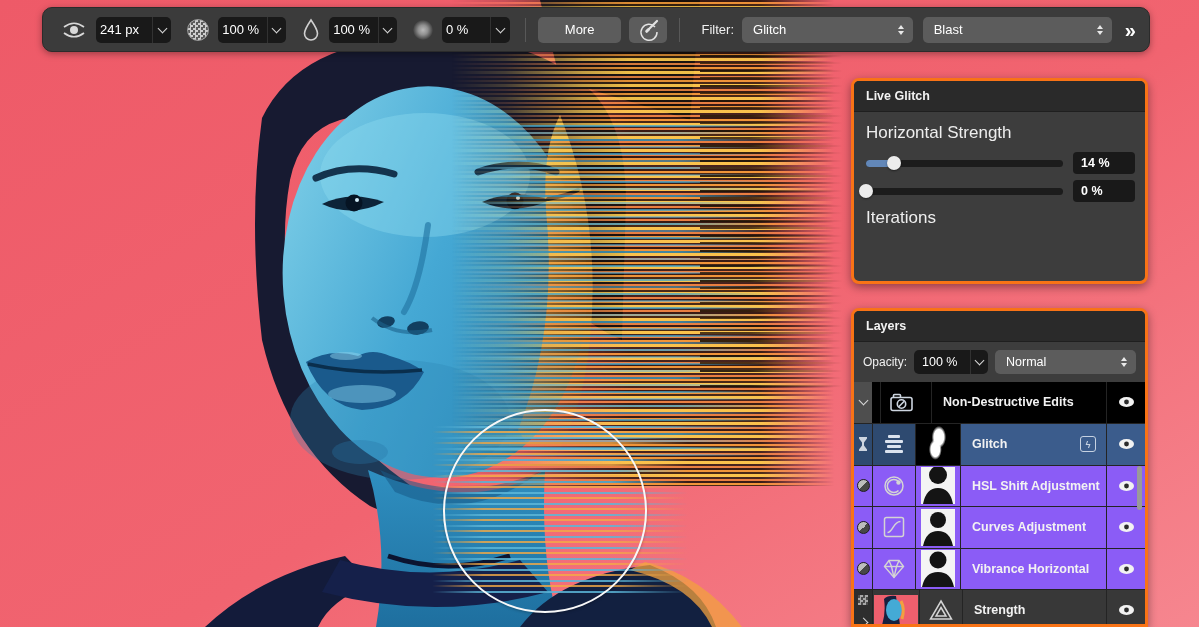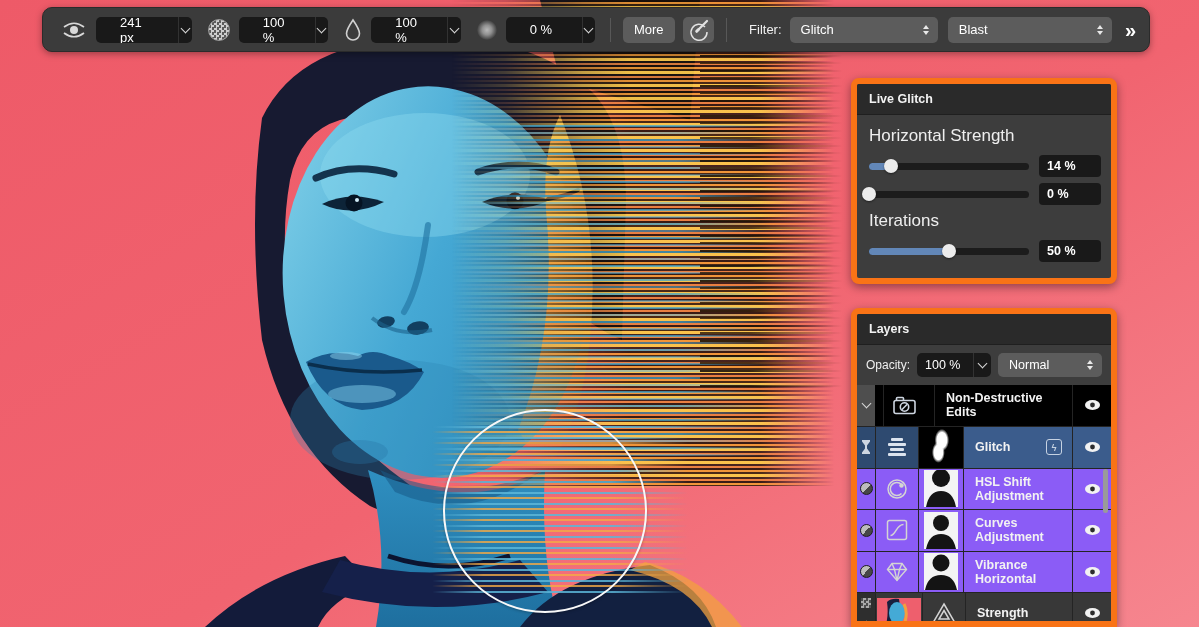--- a/index.html
+++ b/index.html
@@ -52,42 +52,42 @@
   }
   
   .toolbar{
     position:absolute;left:42px;top:7px;width:1108px;height:45px;box-sizing:border-box;
     background:#3b3b3b;border:1px solid #2b2b2b;border-radius:10px;
     box-shadow:0 2px 7px rgba(0,0,0,.35);
     display:flex;align-items:center;padding:0 15px;color:#ececec;font-size:13px;
   }
   .tb-icon{display:flex;align-items:center;justify-content:center;margin:0 9px 0 3px;}
   .combo{display:flex;height:26px;background:#191919;border-radius:5px;overflow:hidden;margin-right:13px;}
-  .combo .val{display:flex;align-items:center;color:#fff;padding:0 24px;}
+  .combo .val{display:flex;align-items:center;color:#fff;padding:0 4px;}
   .combo .val.wpx{width:52px;}
   .combo .val.wpct{width:44px;}
   .combo .arrow{width:20px;border-left:1px solid #323232;display:flex;align-items:center;justify-content:center;}
   .chev{width:6px;height:6px;border-right:1.6px solid #d8d8d8;border-bottom:1.6px solid #d8d8d8;transform:rotate(45deg);margin-top:-3px;}
   .chev.right{transform:rotate(-45deg);margin:0;}
   .sep{width:1px;height:24px;background:#585858;margin:0 12px 0 2px;}
   .btn{height:26px;background:#5c5c5c;border-radius:5px;display:flex;align-items:center;justify-content:center;color:#fff;}
-  .btn.more{padding:0 11px;}
+  .btn.more{padding:0 27px;}
   .btn.icon-btn{width:40px;margin-left:8px;}
   .tb-label{margin:0 8px 0 10px;color:#f0f0f0;}
   .select{height:26px;background:#5c5c5c;border-radius:5px;display:flex;align-items:center;padding:0 9px 0 11px;color:#fff;box-sizing:border-box;}
   .select .updown{margin-left:auto;display:flex;flex-direction:column;gap:2px;align-items:center;padding-left:8px;}
   .tri-up{width:0;height:0;border-left:3.5px solid transparent;border-right:3.5px solid transparent;border-bottom:4.5px solid #e9e9e9;}
   .tri-down{width:0;height:0;border-left:3.5px solid transparent;border-right:3.5px solid transparent;border-top:4.5px solid #e9e9e9;}
   #filterSelect{width:182px;margin-right:10px;}
   #blastSelect{width:202px;}
   .overflow{margin-left:13px;font-size:20px;font-weight:bold;color:#fff;letter-spacing:-2px;line-height:1;}
   
   .panel{
-    position:absolute;left:851px;width:266px;box-sizing:border-box;
-    background:#3d3d3d;border:6px solid #f97316;border-radius:8px;
+    position:absolute;left:851px;width:297px;box-sizing:border-box;
+    background:#3d3d3d;border:3px solid #f97316;border-radius:8px;
     box-shadow:0 3px 10px rgba(0,0,0,.4);overflow:hidden;color:#e8e8e8;
   }
   .panel-header{height:30px;background:#2a2a2a;display:flex;align-items:center;padding:0 12px;font-size:12.5px;font-weight:bold;color:#f2f2f2;border-bottom:1px solid #1f1f1f;}
   #liveGlitchPanel{top:78px;height:206px;}
   #layersPanel{top:308px;height:319px;border-radius:8px 8px 0 0;}
   .lg-body{padding:9px 10px 0 10px;}
   .sl-group{margin-bottom:6px;}
   .sl-label{font-size:17px;margin:2px 0 9px 2px;color:#eee;}
   .sl-row{display:flex;align-items:center;font-weight:bold;}
   .track{position:relative;flex:1;height:7px;background:#1c1c1c;border-radius:4px;margin:0 10px 0 2px;}
@@ -274,27 +274,20 @@
       <div class="sl-row">
         <div class="track">
           <div class="fill" style="width: 0%;"></div>
           <div class="thumb" style="left: calc(0% - 7px);"></div>
         </div>
         <div class="sl-val">0 %</div>
       </div>
     </div>
     <div class="sl-group">
       <div class="sl-label">Iterations</div>
-      <div class="sl-row">
-        <div class="track">
-          <div class="fill" style="width: 50%;"></div>
-          <div class="thumb" style="left: calc(50% - 7px);"></div>
-        </div>
-        <div class="sl-val">50 %</div>
-      </div>
     </div>
   </div>
 </div>
 
 <div class="panel" id="layersPanel">
   <div class="panel-header">Layers</div>
   <div class="op-row">
     <span class="op-label">Opacity:</span>
     <div class="op-combo">
       <span class="val">100 %</span>

